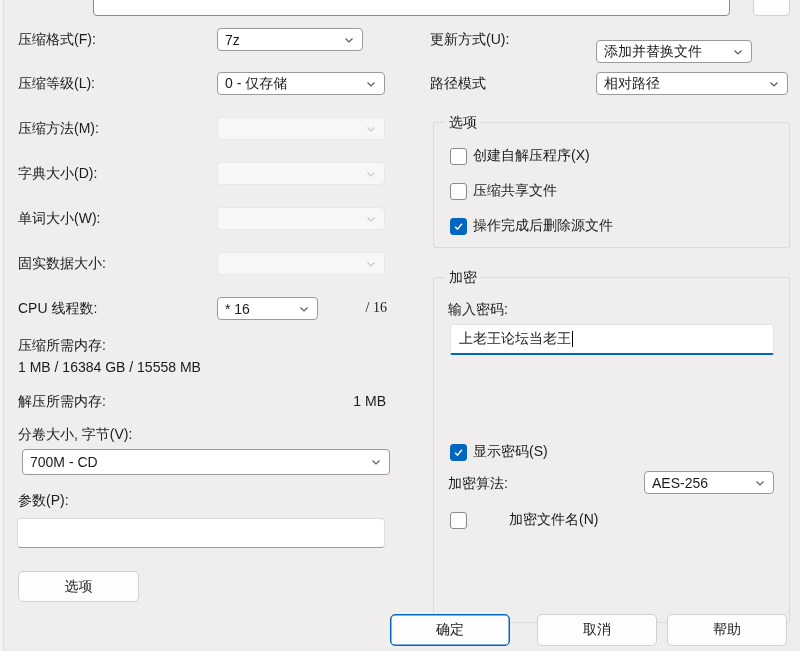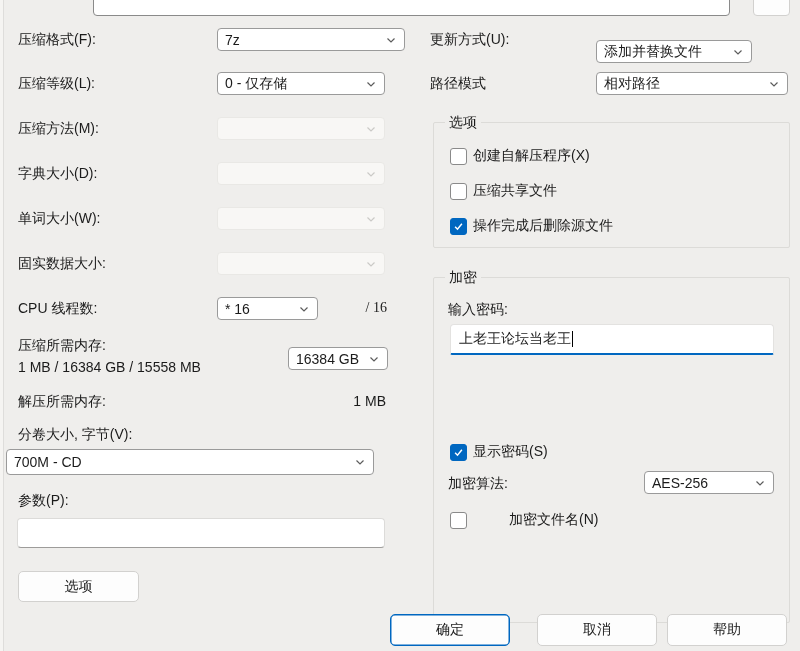--- a/index.html
+++ b/index.html
@@ -49,21 +49,21 @@
 
 <div class="screen">
 
   <div class="abs edge-strip" style="left:0;top:0;width:3px;height:651px;"></div>
   <div class="abs edge-line" style="left:3px;top:0;width:1px;height:651px;"></div>
 
   <div class="abs topbar-box" style="left:93px;top:-10px;width:637px;height:26px;"></div>
   <div class="abs topbar-btn" style="left:753px;top:-10px;width:37px;height:26px;"></div>
 
   <div class="abs label" style="left:18px;top:28px;">压缩格式(F):</div>
-  <div class="abs dropdown" style="left:217px;top:28px;width:188px;">
+  <div class="abs dropdown" style="left:217px;top:28px;width:146px;">
     <span class="dd-text">7z</span>
     <span class="chev">
         <svg width="12" height="12" viewBox="0 0 12 12">
           <path d="M2.5 4.5l3.5 3.5 3.5-3.5" stroke="#5c5c5c" stroke-width="1.2" fill="none"></path>
         </svg>
       </span>
   </div>
 
   <div class="abs label" style="left:18px;top:72px;">压缩等级(L):</div>
   <div class="abs dropdown" style="left:217px;top:72px;width:168px;">
@@ -121,34 +121,26 @@
     <span class="chev">
         <svg width="12" height="12" viewBox="0 0 12 12">
           <path d="M2.5 4.5l3.5 3.5 3.5-3.5" stroke="#5c5c5c" stroke-width="1.2" fill="none"></path>
         </svg>
       </span>
   </div>
   <div class="abs label right-val" style="left:340px;top:297px;width:47px;font-family:Liberation Serif, serif;">/ 16</div>
 
   <div class="abs label" style="left:18px;top:334px;">压缩所需内存:</div>
   <div class="abs label" style="left:18px;top:356px;">1 MB / 16384 GB / 15558 MB</div>
-  <div class="abs dropdown" style="left:288px;top:347px;width:100px;">
-    <span class="dd-text">16384 GB</span>
-    <span class="chev">
-        <svg width="12" height="12" viewBox="0 0 12 12">
-          <path d="M2.5 4.5l3.5 3.5 3.5-3.5" stroke="#5c5c5c" stroke-width="1.2" fill="none"></path>
-        </svg>
-      </span>
-  </div>
 
   <div class="abs label" style="left:18px;top:390px;">解压所需内存:</div>
   <div class="abs label right-val" style="left:310px;top:390px;width:76px;">1 MB</div>
 
   <div class="abs label" style="left:18px;top:423px;">分卷大小, 字节(V):</div>
-  <div class="abs dropdown" style="left:6px;top:449px;width:368px;height:26px;">
+  <div class="abs dropdown" style="left:22px;top:449px;width:368px;height:26px;">
     <span class="dd-text">700M - CD</span>
     <span class="chev">
         <svg width="12" height="12" viewBox="0 0 12 12">
           <path d="M2.5 4.5l3.5 3.5 3.5-3.5" stroke="#5c5c5c" stroke-width="1.2" fill="none"></path>
         </svg>
       </span>
   </div>
 
   <div class="abs label" style="left:18px;top:489px;">参数(P):</div>
   <div class="abs textinput" style="left:17px;top:518px;width:368px;height:30px;">

